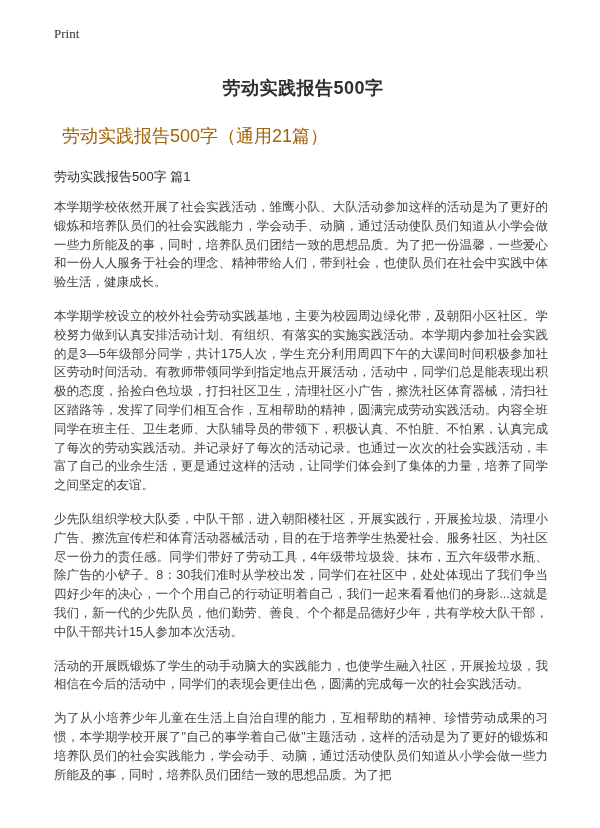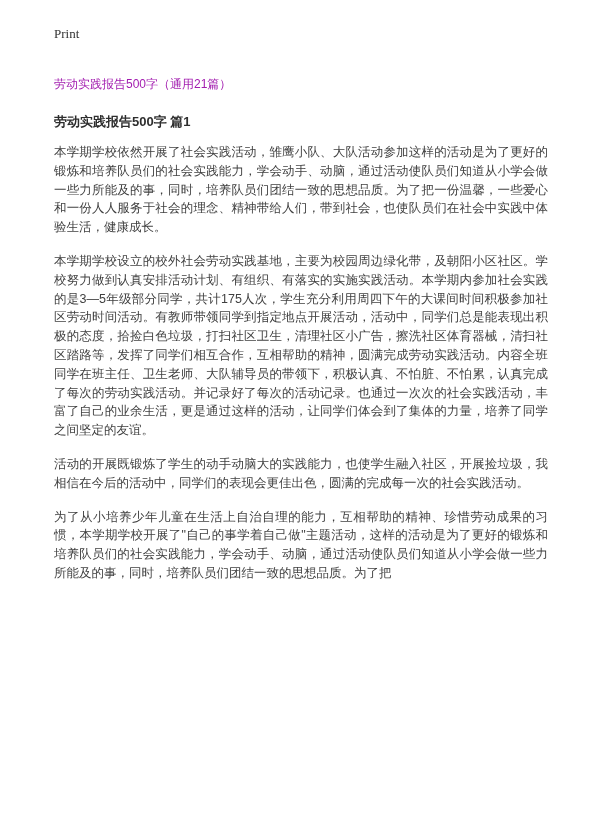--- a/index.html
+++ b/index.html
@@ -29,57 +29,59 @@
   }
   .doc-title {
     font-size: 18px;
     font-weight: bold;
     color: #2e2e2e;
     text-align: center;
     margin: 0 0 24px 0;
     letter-spacing: 0.5px;
   }
   .doc-subtitle {
-    font-size: 12px;
-    color: #a21caf;
-    margin: 0 0 20px 0;
+    font-size: 18px;
+    color: #a16207;
+    margin: 0 0 20px 8px;
   }
   .section-heading {
     font-size: 13px;
-    font-weight: bold;
+    font-weight: normal;
     color: #2e2e2e;
     margin: 18px 0 12px 0;
   }
   .para {
     font-size: 12.5px;
     line-height: 18.8px;
     text-align: justify;
     text-justify: inter-ideograph;
     color: #3f3f3f;
     margin: 0 4px 15px 0;
     word-break: break-all;
   }
 </style>
 </head>
 <body>
 
 <div class="page">
 
   <div class="print-label">Print</div>
 
+  <h1 class="doc-title">劳动实践报告500字</h1>
 
   <div class="doc-subtitle">劳动实践报告500字（通用21篇）</div>
 
   <div>
     <div class="section-heading">劳动实践报告500字 篇1</div>
 
     <p class="para">本学期学校依然开展了社会实践活动，雏鹰小队、大队活动参加这样的活动是为了更好的锻炼和培养队员们的社会实践能力，学会动手、动脑，通过活动使队员们知道从小学会做一些力所能及的事，同时，培养队员们团结一致的思想品质。为了把一份温馨，一些爱心和一份人人服务于社会的理念、精神带给人们，带到社会，也使队员们在社会中实践中体验生活，健康成长。</p>
 
     <p class="para">本学期学校设立的校外社会劳动实践基地，主要为校园周边绿化带，及朝阳小区社区。学校努力做到认真安排活动计划、有组织、有落实的实施实践活动。本学期内参加社会实践的是3—5年级部分同学，共计175人次，学生充分利用周四下午的大课间时间积极参加社区劳动时间活动。有教师带领同学到指定地点开展活动，活动中，同学们总是能表现出积极的态度，拾捡白色垃圾，打扫社区卫生，清理社区小广告，擦洗社区体育器械，清扫社区踏路等，发挥了同学们相互合作，互相帮助的精神，圆满完成劳动实践活动。内容全班同学在班主任、卫生老师、大队辅导员的带领下，积极认真、不怕脏、不怕累，认真完成了每次的劳动实践活动。并记录好了每次的活动记录。也通过一次次的社会实践活动，丰富了自己的业余生活，更是通过这样的活动，让同学们体会到了集体的力量，培养了同学之间坚定的友谊。</p>
 
+    <p class="para">少先队组织学校大队委，中队干部，进入朝阳楼社区，开展实践行，开展捡垃圾、清理小广告、擦洗宣传栏和体育活动器械活动，目的在于培养学生热爱社会、服务社区、为社区尽一份力的责任感。同学们带好了劳动工具，4年级带垃圾袋、抹布，五六年级带水瓶、除广告的小铲子。8：30我们准时从学校出发，同学们在社区中，处处体现出了我们争当四好少年的决心，一个个用自己的行动证明着自己，我们一起来看看他们的身影...这就是我们，新一代的少先队员，他们勤劳、善良、个个都是品德好少年，共有学校大队干部，中队干部共计15人参加本次活动。</p>
 
     <p class="para">活动的开展既锻炼了学生的动手动脑大的实践能力，也使学生融入社区，开展捡垃圾，我相信在今后的活动中，同学们的表现会更佳出色，圆满的完成每一次的社会实践活动。</p>
   </div>
 
   <div>
 
     <p class="para">为了从小培养少年儿童在生活上自治自理的能力，互相帮助的精神、珍惜劳动成果的习惯，本学期学校开展了"自己的事学着自己做"主题活动，这样的活动是为了更好的锻炼和培养队员们的社会实践能力，学会动手、动脑，通过活动使队员们知道从小学会做一些力所能及的事，同时，培养队员们团结一致的思想品质。为了把</p>
   </div>
 
 </div>

